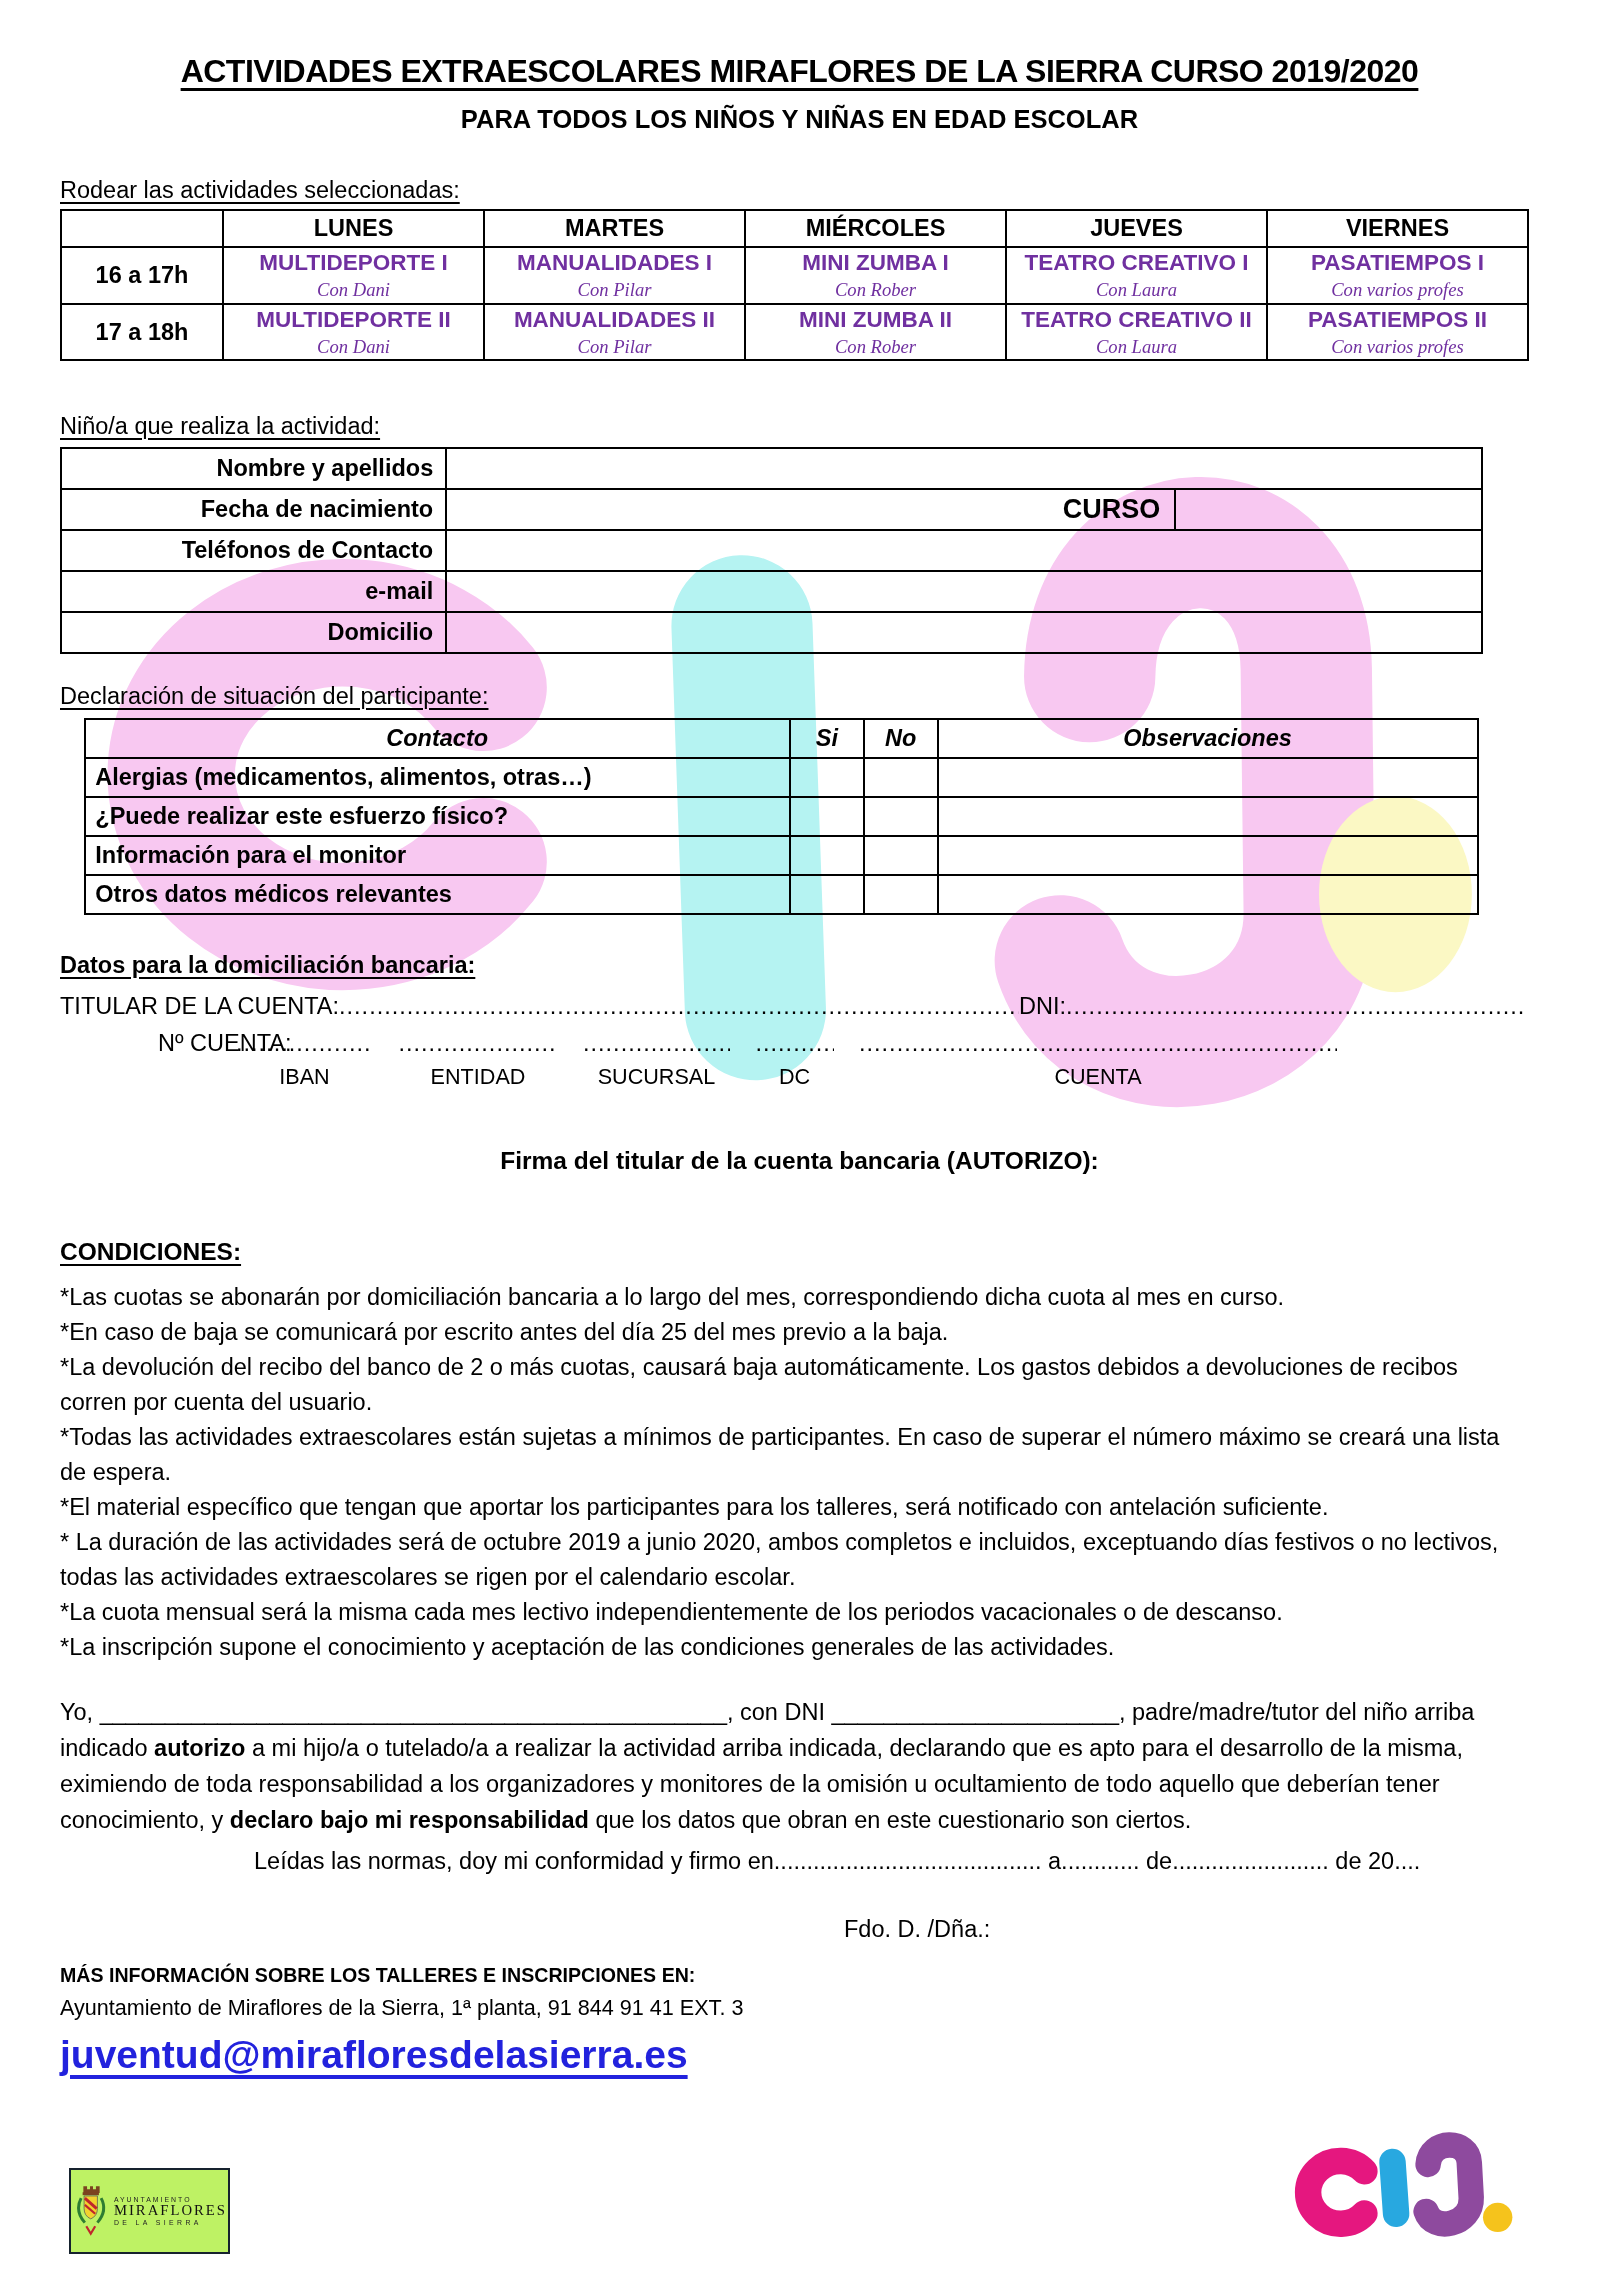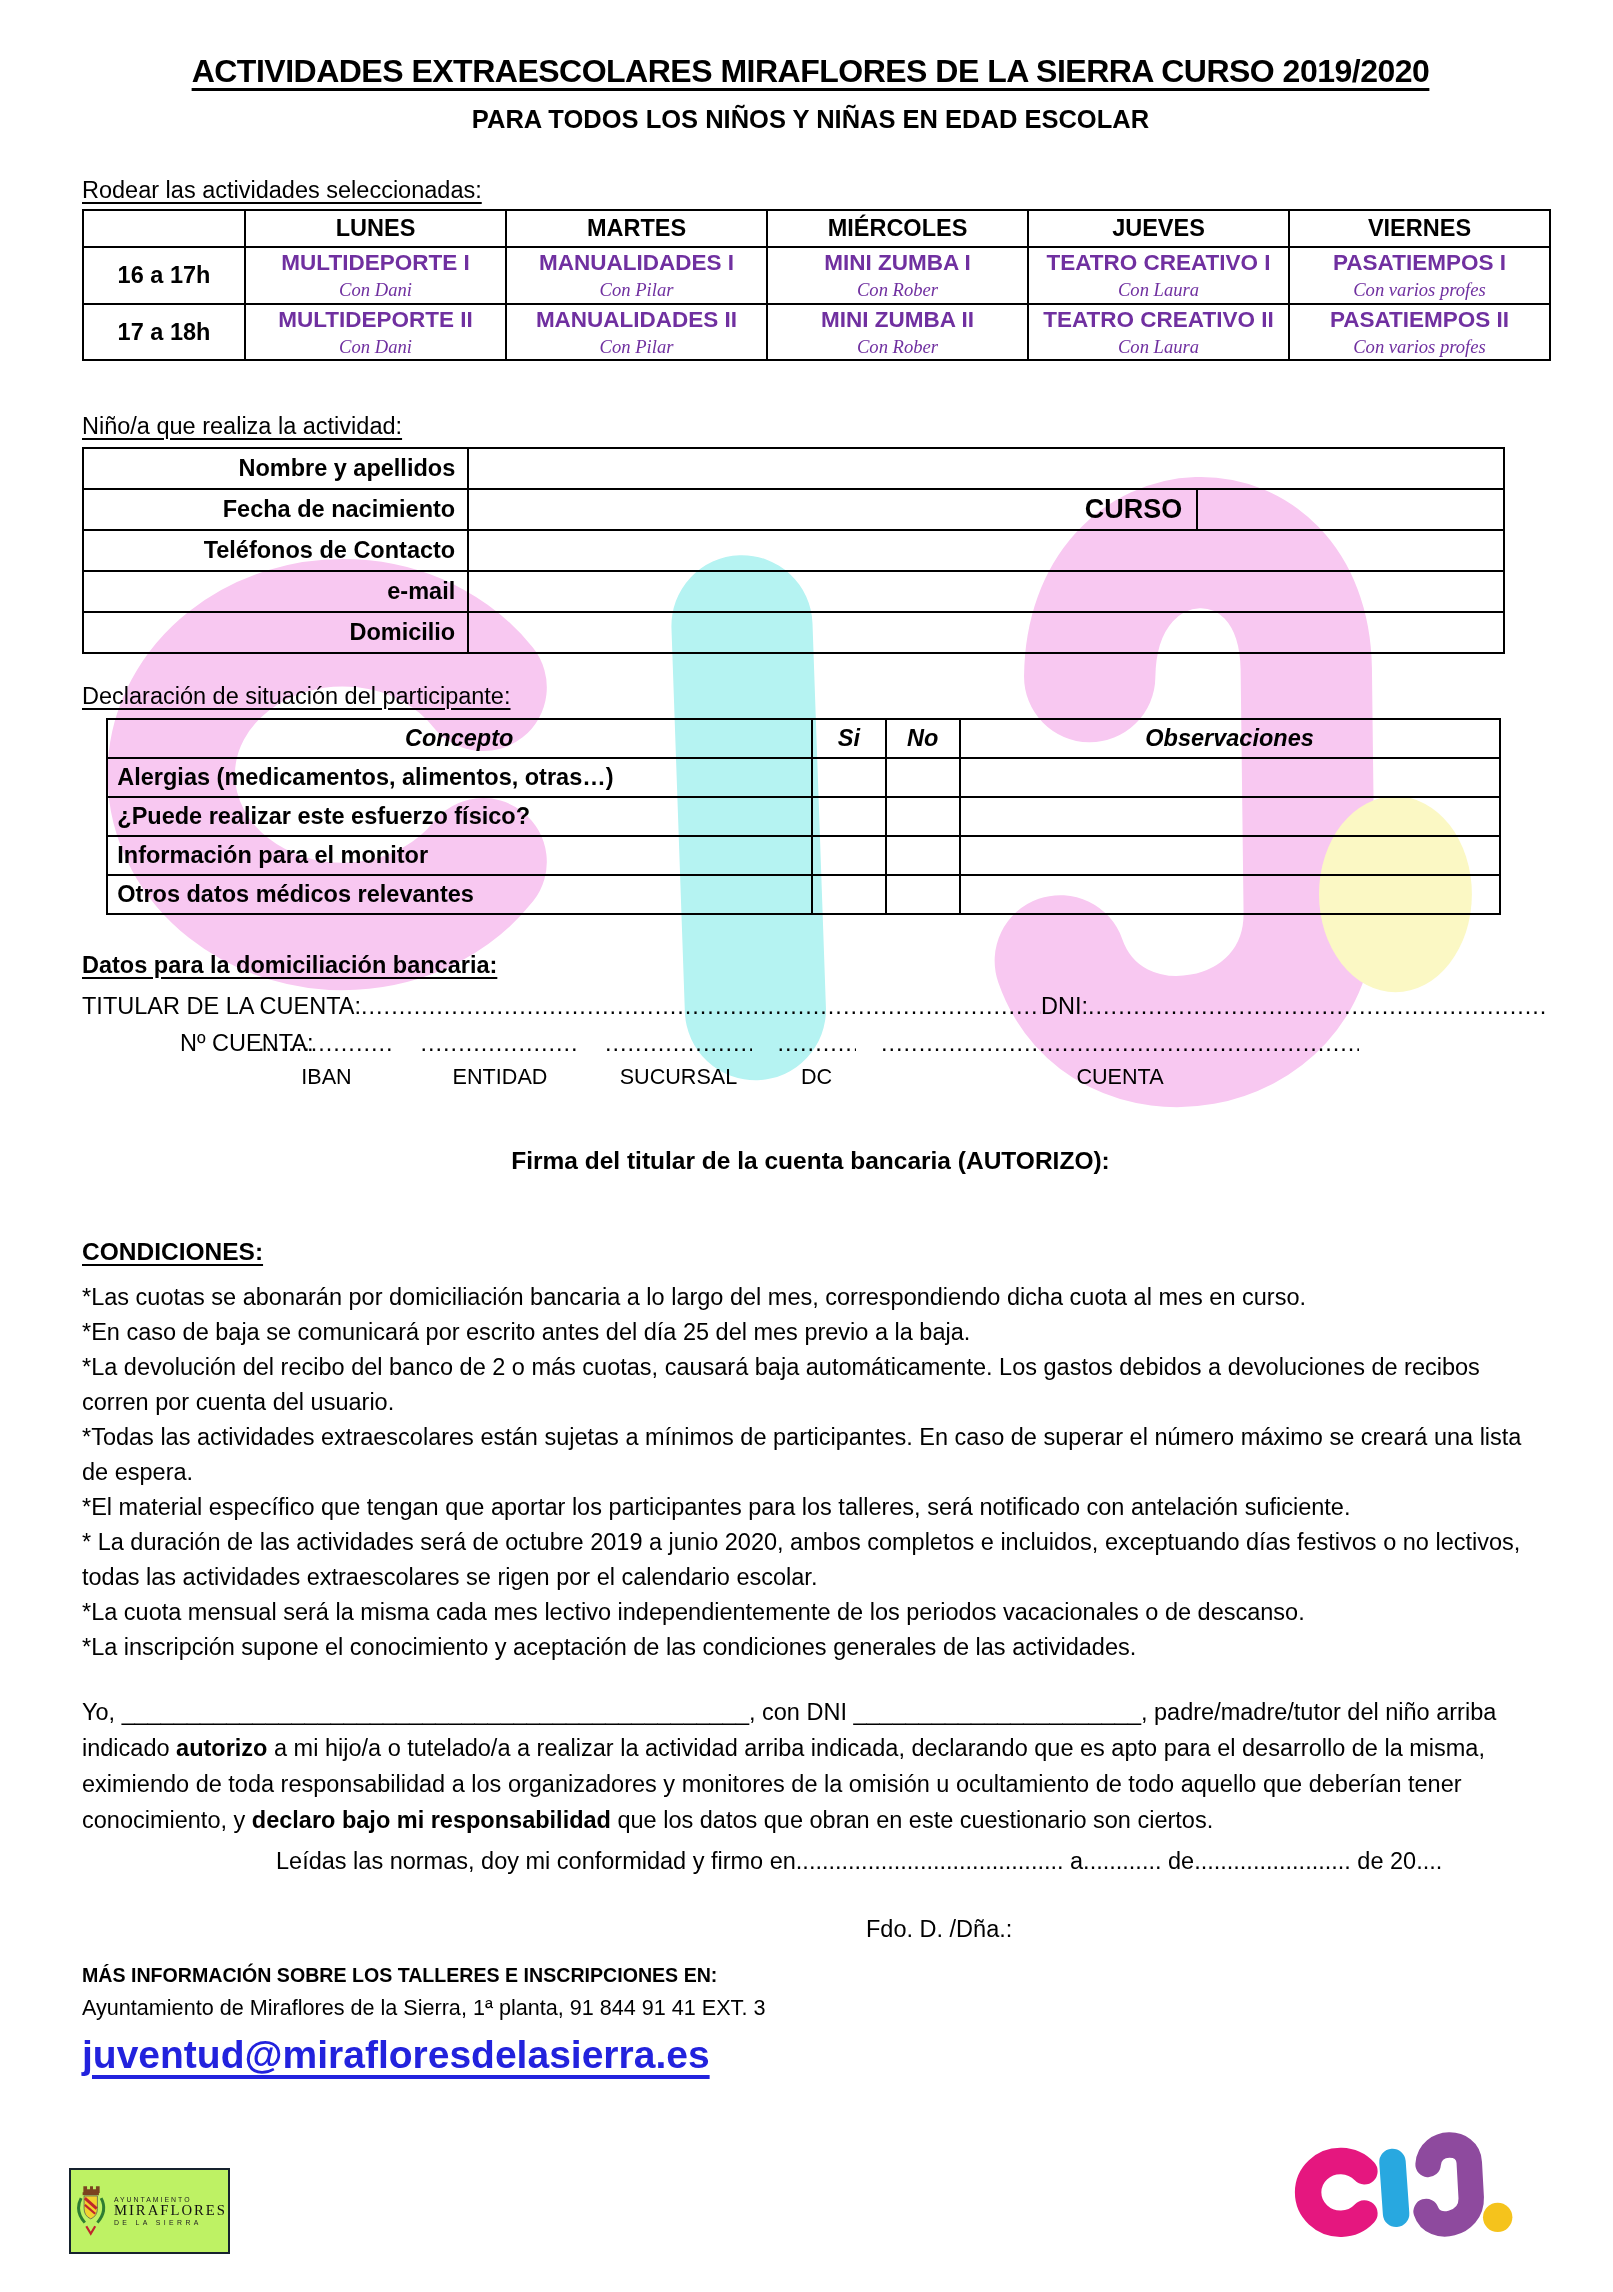--- a/index.html
+++ b/index.html
@@ -6,21 +6,21 @@
     --purple:#7030a0; --link-blue:#2222dd;
     --wm-pink:#f8c8f1; --wm-cyan:#b5f3f2; --wm-yellow:#fbf8c4;
     --cij-pink:#e5177f; --cij-blue:#28a8e0; --cij-purple:#8e4a9e; --cij-yellow:#f5c31c;
     --logo-red:#d7182a; --logo-green:#3f7e3f; --logo-border:#16222e;
   }
   *{box-sizing:border-box; margin:0; padding:0;}
   html,body{background:#ffffff;}
   body{font-family:"Liberation Sans", sans-serif; color:#000;}
   .page{position:relative; width:1613px; height:2293px; background:#fff; overflow:hidden;}
   .watermark{position:absolute; left:0; top:0; width:1613px; height:2293px; z-index:0;}
-  .content{position:absolute; inset:0; z-index:1; padding:41px 74px 0 82px;}
+  .content{position:absolute; inset:0; z-index:1; padding:41px 74px 0 60px;}
 
   .title{margin-top:11.8px; text-align:center; font-size:32px; font-weight:bold; letter-spacing:-0.5px;
          text-decoration:underline; text-decoration-thickness:2.9px; text-underline-offset:5.9px; white-space:nowrap;}
   .subtitle{margin-top:15.7px; text-align:center; font-size:25.5px; font-weight:bold;}
 
   .sec-label{font-size:23.5px; text-decoration:underline; text-decoration-thickness:2px; text-underline-offset:3.9px;}
   .sec-label.bold{font-weight:bold;}
 
   table{border-collapse:collapse; background:transparent;}
   .acts-instruction{margin-top:43px;}
@@ -210,21 +210,21 @@
 
     <table class="decl-table">
       <colgroup>
           <col style="width:707px">
           <col style="width:74px">
           <col style="width:74px">
           <col style="width:541px">
         </colgroup>
       <tbody>
           <tr>
-        <th>Concepto</th>
+        <th>Contacto</th>
         <th>Si</th>
         <th>No</th>
         <th>Observaciones</th>
       </tr>
       <tr>
         <td class="lbl">Alergias (medicamentos, alimentos, otras…)</td>
         <td></td>
         <td></td>
         <td></td>
       </tr>

